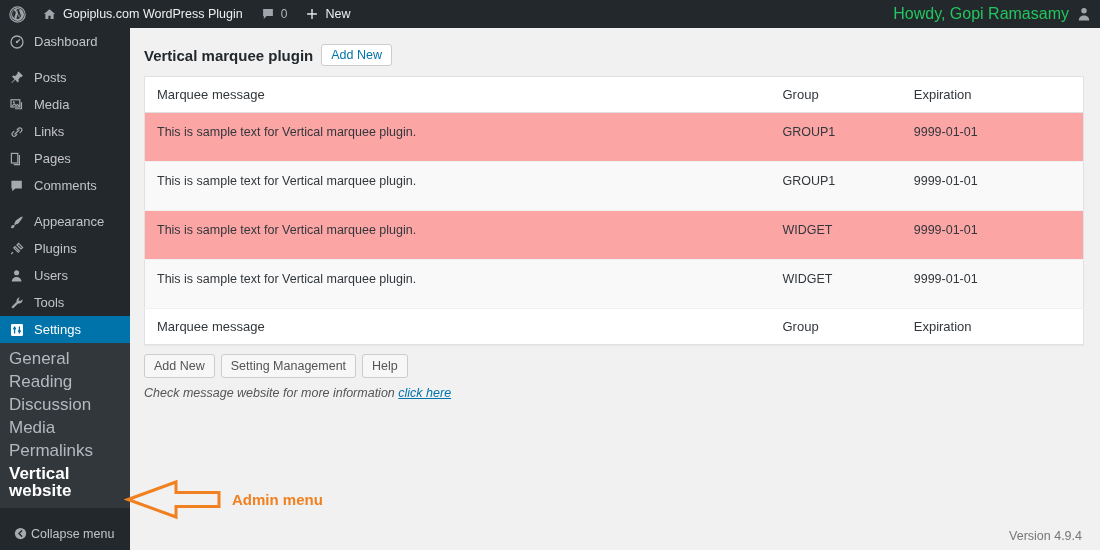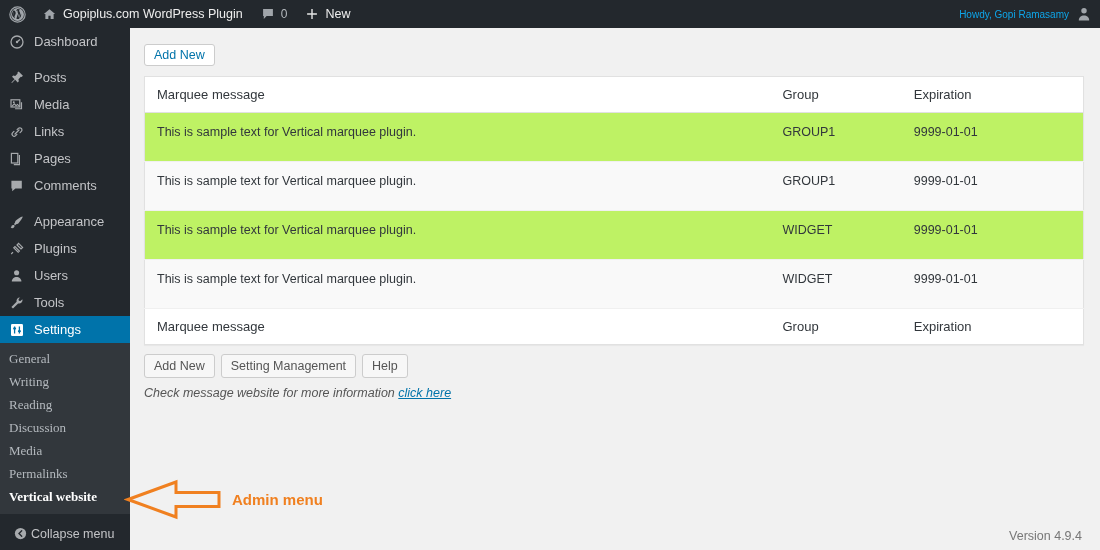--- a/index.html
+++ b/index.html
@@ -26,21 +26,21 @@
   }
   .ab-item {
     display: flex; align-items: center; gap: 6px;
     height: 28px; padding: 0 9px;
     color: #eee; white-space: nowrap;
   }
   .ab-logo { padding-left: 9px; padding-right: 7px; }
   .ab-icon { display: inline-block; line-height: 0; }
   .ab-count { color: #b4b9be; font-size: 12px; }
   .ab-right { margin-left: auto; display: flex; align-items: center; padding-right: 8px; }
-  .ab-howdy { color: #0ea5e9; font-size: 10px; padding-right: 7px; }
+  .ab-howdy { color: #22c55e; font-size: 16px; padding-right: 7px; }
 
   
   #sidebar {
     position: absolute; top: 28px; left: 0;
     width: 130px; height: 522px;
     background: #23282d;
     z-index: 20;
   }
   .menu-item {
     display: flex; align-items: center;
@@ -60,21 +60,21 @@
   }
   .menu-item.current .mi-label { color: #fff; }
   .menu-item.current::after {
     content: ""; position: absolute; right: -8px; top: 50%;
     margin-top: -8px; border: 8px solid transparent;
     border-right-color: #f1f1f1; border-left: 0;
   }
   .submenu { background: #32373c; padding: 4px 0 6px 0; }
   .sub-item {
     display: block; padding: 3px 0 3px 9px;
-    color: #b4b9be; font-size: 13px; line-height: 17px; font-family: Liberation Serif, serif;
+    color: #b4b9be; font-size: 17px; line-height: 17px;
   }
   .sub-item.current { color: #fff; font-weight: bold; }
   .collapse {
     position: absolute; bottom: 9px; left: 0;
     display: flex; align-items: center;
     padding-left: 9px; color: #c3c4c7; font-size: 12.5px; text-align: center;
   }
   .collapse .mi-icon { width: 22px; line-height: 0; }
 
   
@@ -101,21 +101,21 @@
   }
   .btn-addnew-top {
     background: #fff; border: 1px solid #ccc;
     color: #0073aa; font-size: 12.5px;
     padding: 3px 9px; border-radius: 3px;
     font-weight: normal;
   }
 
   table.wp-list {
     width: 940px; border-collapse: collapse;
-    background: #bef264;
+    background: #fca5a5;
     border: 1px solid #e1e1e1;
     box-shadow: 0 1px 1px rgba(0,0,0,.04);
   }
   table.wp-list th {
     text-align: left; font-weight: normal;
     font-size: 13px; color: #32373c;
     padding: 10px 10px 10px 12px;
     border-bottom: 1px solid #e1e1e1;
     background: #fff;
   }
@@ -321,21 +321,20 @@
           <path d="M7 5.5v9M13 5.5v9" stroke="#0073aa" stroke-width="1.6"></path>
           <rect x="5.2" y="7" width="3.6" height="2.2" fill="#0073aa"></rect>
           <rect x="11.2" y="10.4" width="3.6" height="2.2" fill="#0073aa"></rect>
         </svg>
     </span>
     <span class="mi-label">Settings</span>
   </div>
 
   <div class="submenu">
     <a class="sub-item">General</a>
-    <a class="sub-item">Writing</a>
     <a class="sub-item">Reading</a>
     <a class="sub-item">Discussion</a>
     <a class="sub-item">Media</a>
     <a class="sub-item">Permalinks</a>
     <a class="sub-item current">Vertical website</a>
   </div>
 
   <div class="collapse">
     <span class="mi-icon">
       <svg width="15" height="15" viewBox="0 0 20 20">
@@ -343,20 +342,21 @@
           <path d="M11.6 6.4L8 10l3.6 3.6" stroke="#23282d" stroke-width="1.8" fill="none" stroke-linecap="round"></path>
         </svg>
     </span>
     <span>Collapse menu</span>
   </div>
 </div>
 
 <div id="content">
 
   <div class="page-head">
+    <span class="page-title">Vertical marquee plugin</span>
     <span class="btn-addnew-top">Add New</span>
   </div>
 
   <table class="wp-list">
     <thead>
       <tr>
         <th class="col-msg">Marquee message</th>
         <th class="col-group">Group</th>
         <th class="col-exp">Expiration</th>
       </tr>

